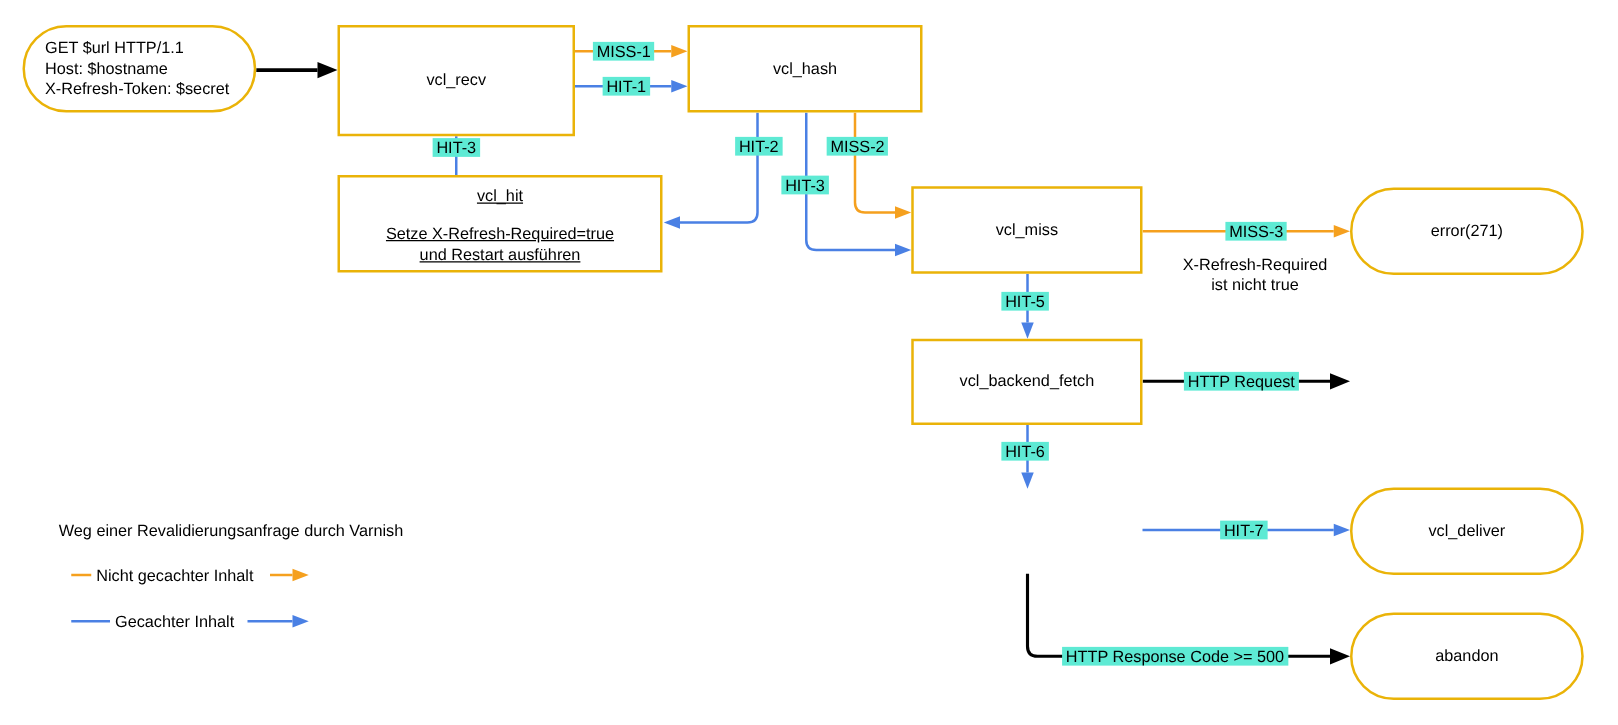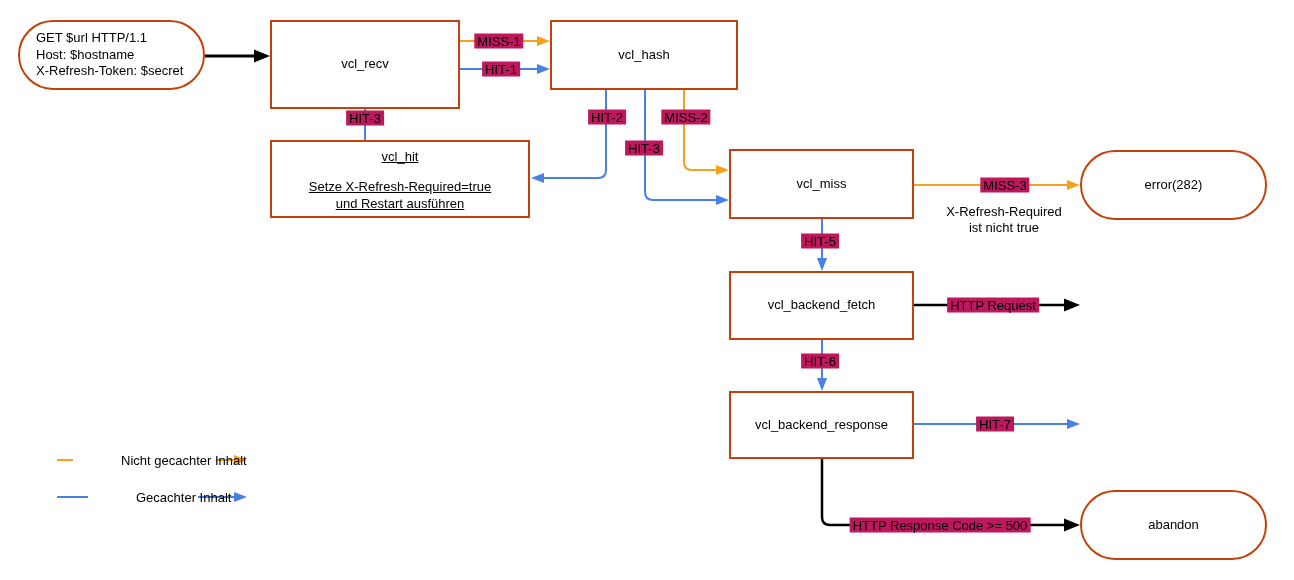--- a/index.html
+++ b/index.html
@@ -9,37 +9,37 @@
     background:#ffffff;
     font-family:"Liberation Sans", sans-serif;
     color:#000;
     overflow:hidden;
   }
   svg.edges{position:absolute;left:0;top:0;}
   .node{
     position:absolute;
     box-sizing:border-box;
     background:#fff;
-    border:2px solid #c2410c;
+    border:2px solid #eab308;
     display:flex;
     align-items:center;
     justify-content:center;
     font-size:13px;
     line-height:1.3;
     text-align:center;
   }
   .stadium{border-radius:40px;}
   .multiline span{display:block;}
   .start-node{justify-content:flex-start;text-align:left;padding-left:16px;}
   .vcl-hit{flex-direction:column;justify-content:flex-start;padding-top:7px;text-decoration:underline;}
   .vcl-hit .hit-body{margin-top:13px;}
   .elabel{
     position:absolute;
     transform:translate(-50%,-50%);
-    background:#be185d;
+    background:#5eead4;
     padding:0 3px;
     font-size:13px;
     white-space:nowrap;
   }
   .note{
     position:absolute;
     transform:translate(-50%,-50%);
     text-align:center;
     font-size:13px;
     line-height:1.22;
@@ -49,21 +49,20 @@
     position:absolute;
     transform:translateY(-50%);
     font-size:13px;
     white-space:nowrap;
   }
   .legend-label{
     position:absolute;
     transform:translateY(-50%);
     font-size:13px;
     white-space:nowrap;
-    margin-left:44px;
   }
   
   .n-start{left:18px;top:20px;width:187px;height:70px;border-radius:36px;}
   .n-recv{left:270px;top:20px;width:190px;height:89px;}
   .n-hash{left:550px;top:20px;width:188px;height:70px;}
   .n-hit{left:270px;top:140px;width:260px;height:78px;}
   .n-miss{left:729px;top:149px;width:185px;height:70px;}
   .n-bfetch{left:729px;top:271px;width:185px;height:69px;justify-content:center;}
   .n-bresp{left:729px;top:391px;width:185px;height:68px;}
   .n-error{left:1080px;top:150px;width:187px;height:70px;}
@@ -150,29 +149,29 @@
   </div>
 
   <div class="node n-miss">
     <span>vcl_miss</span>
   </div>
 
   <div class="node n-bfetch">
     <span>vcl_backend_fetch</span>
   </div>
 
-  <div class="node n-bresp">
-    <span>vcl_backend_response</span>
-  </div>
 
   <div class="node stadium n-error">
-    <span>error(282)</span>
+    <span>error(271)</span>
   </div>
 
 
+  <div class="node stadium n-deliver">
+    <span>vcl_deliver</span>
+  </div>
 
   <div class="node stadium n-abandon">
     <span>abandon</span>
   </div>
 
   <div class="elabel" style="left:499px;top:41px;">MISS-1</div>
   <div class="elabel" style="left:501px;top:69px;">HIT-1</div>
   <div class="elabel" style="left:365px;top:118px;">HIT-3</div>
   <div class="elabel" style="left:607px;top:117px;">HIT-2</div>
   <div class="elabel" style="left:686px;top:117px;">MISS-2</div>
@@ -181,16 +180,17 @@
   <div class="note multiline" style="left:1004px;top:220px;">
     <span>X-Refresh-Required</span>
     <span>ist nicht true</span>
   </div>
   <div class="elabel" style="left:820px;top:241px;">HIT-5</div>
   <div class="elabel" style="left:993px;top:305px;">HTTP Request</div>
   <div class="elabel" style="left:820px;top:361px;">HIT-6</div>
   <div class="elabel" style="left:995px;top:424px;">HIT-7</div>
   <div class="elabel" style="left:940px;top:525px;">HTTP Response Code &gt;= 500</div>
 
+  <div class="legend-title" style="left:47px;top:424px;">Weg einer Revalidierungsanfrage durch Varnish</div>
   <div class="legend-label" style="left:77px;top:460px;">Nicht gecachter Inhalt</div>
   <div class="legend-label" style="left:92px;top:497px;">Gecachter Inhalt</div>
 
 </div>
 
 </body></html>

